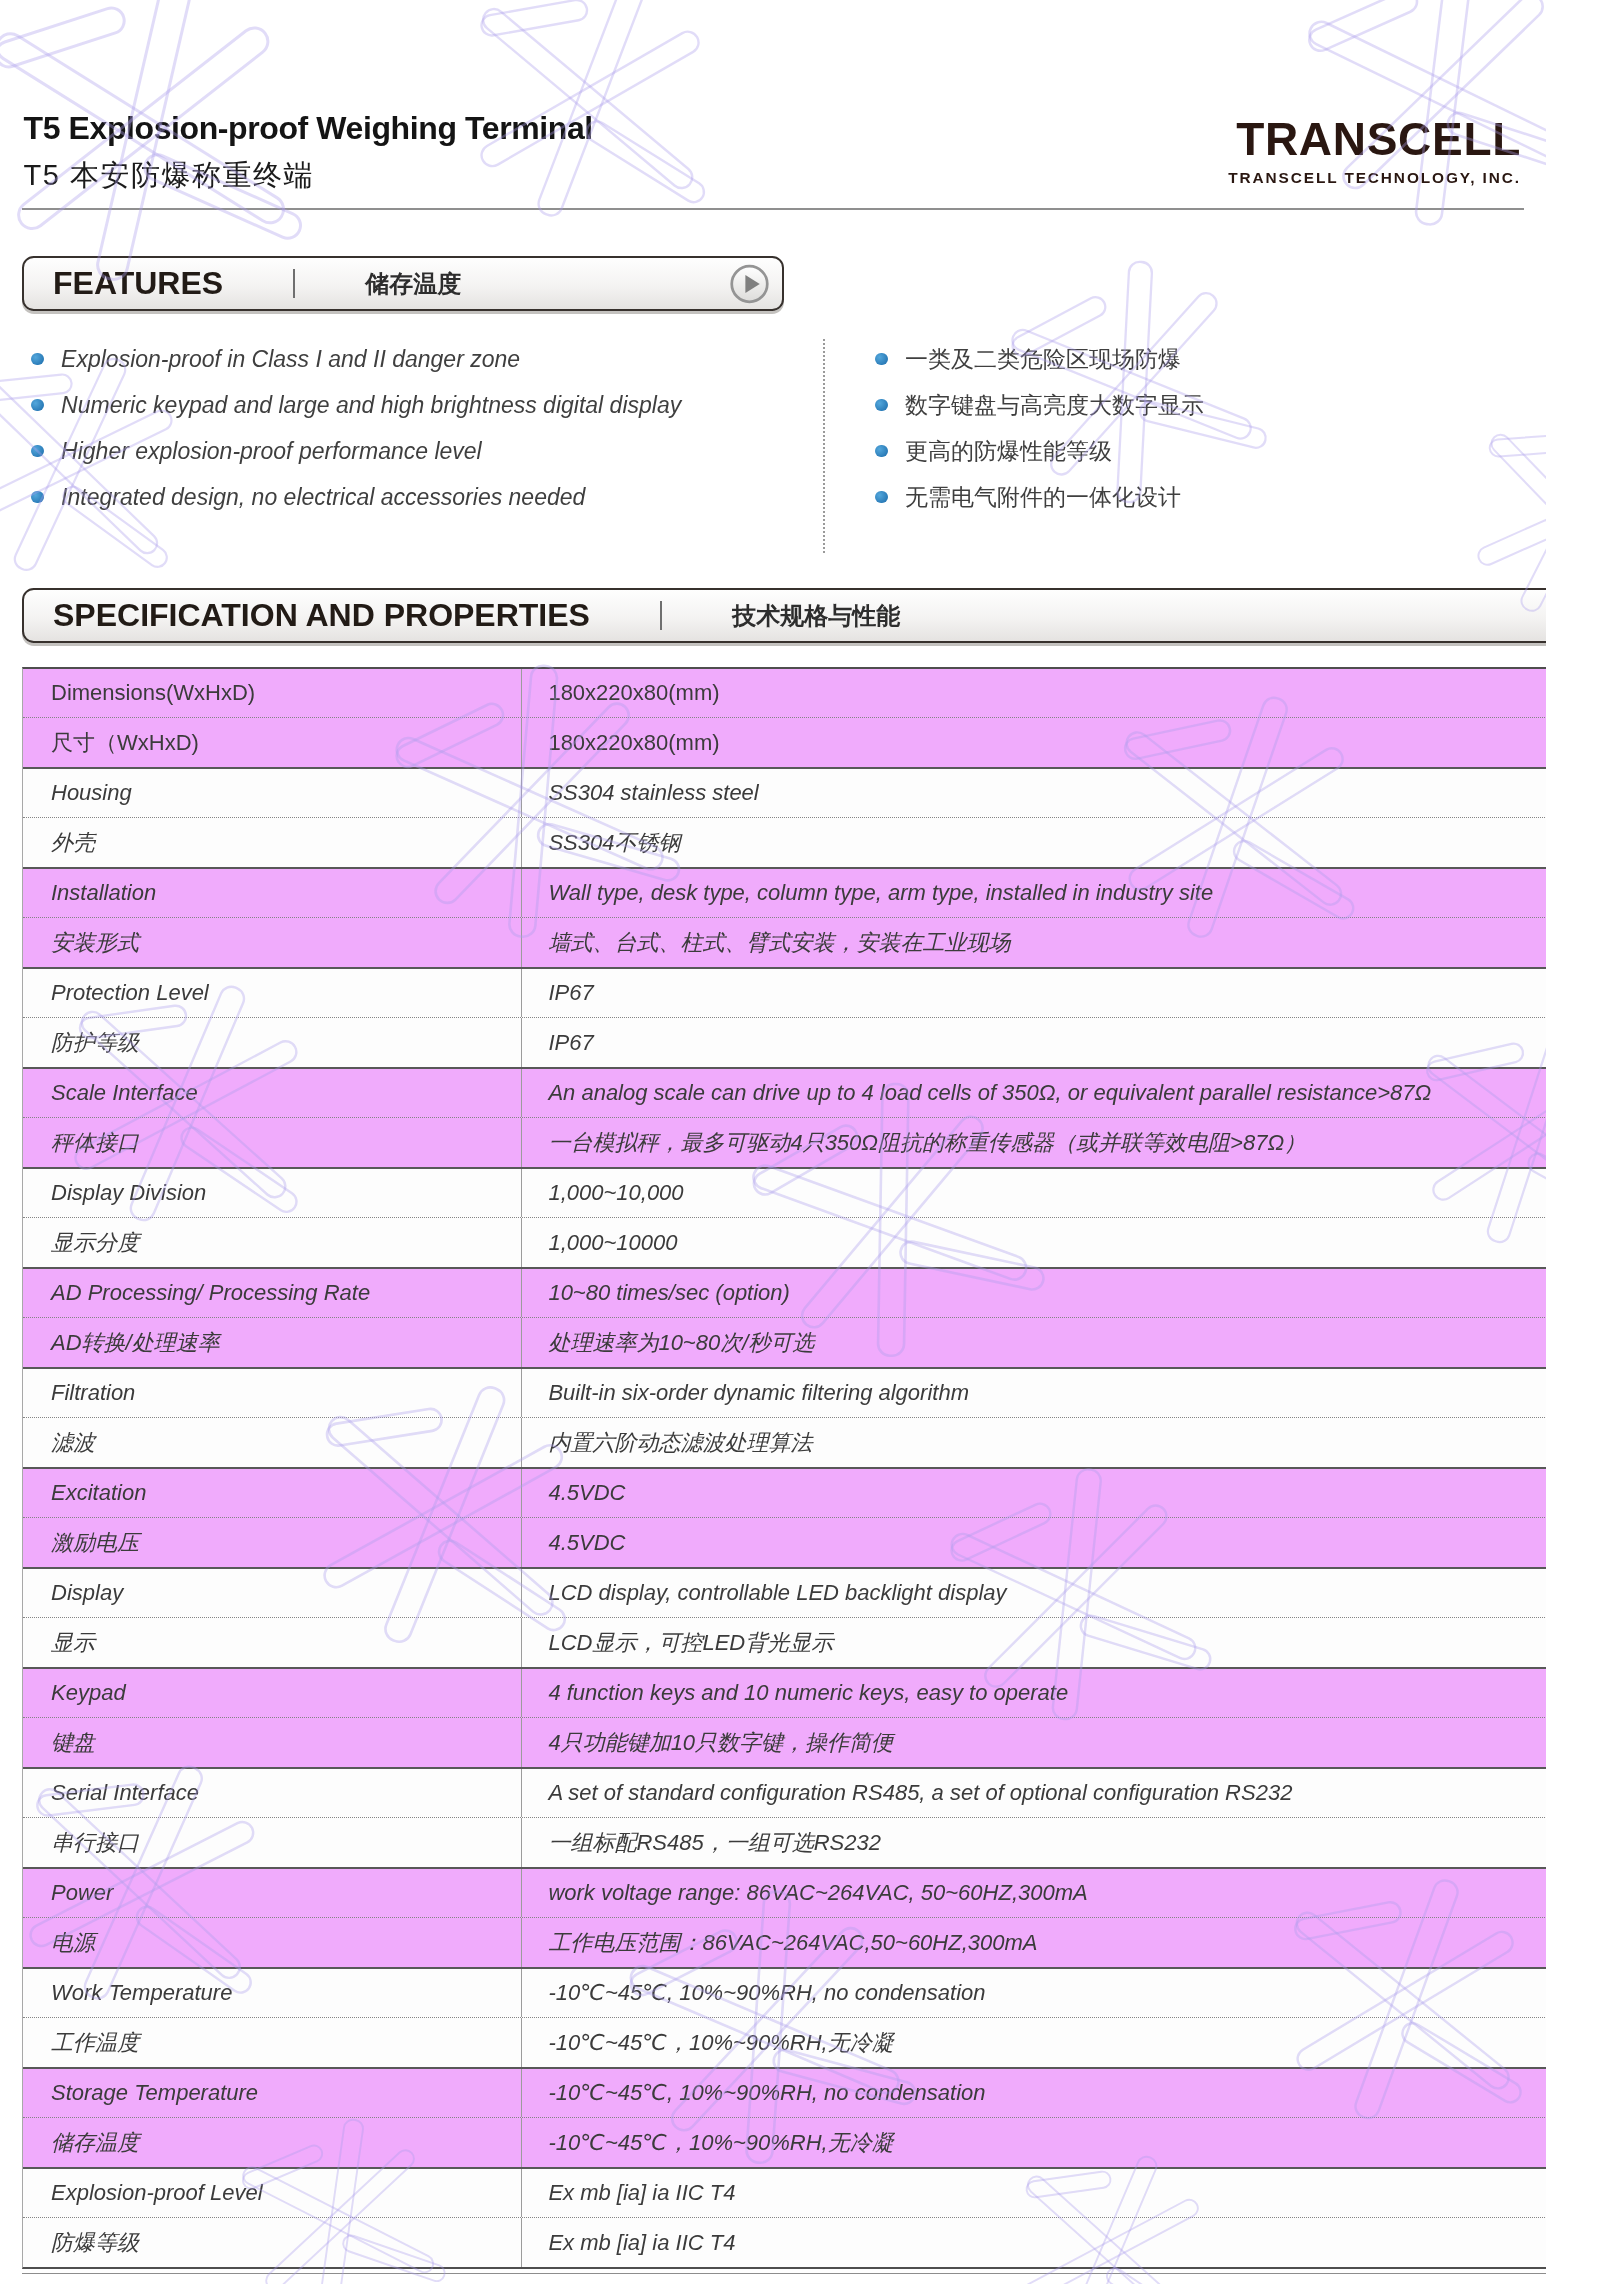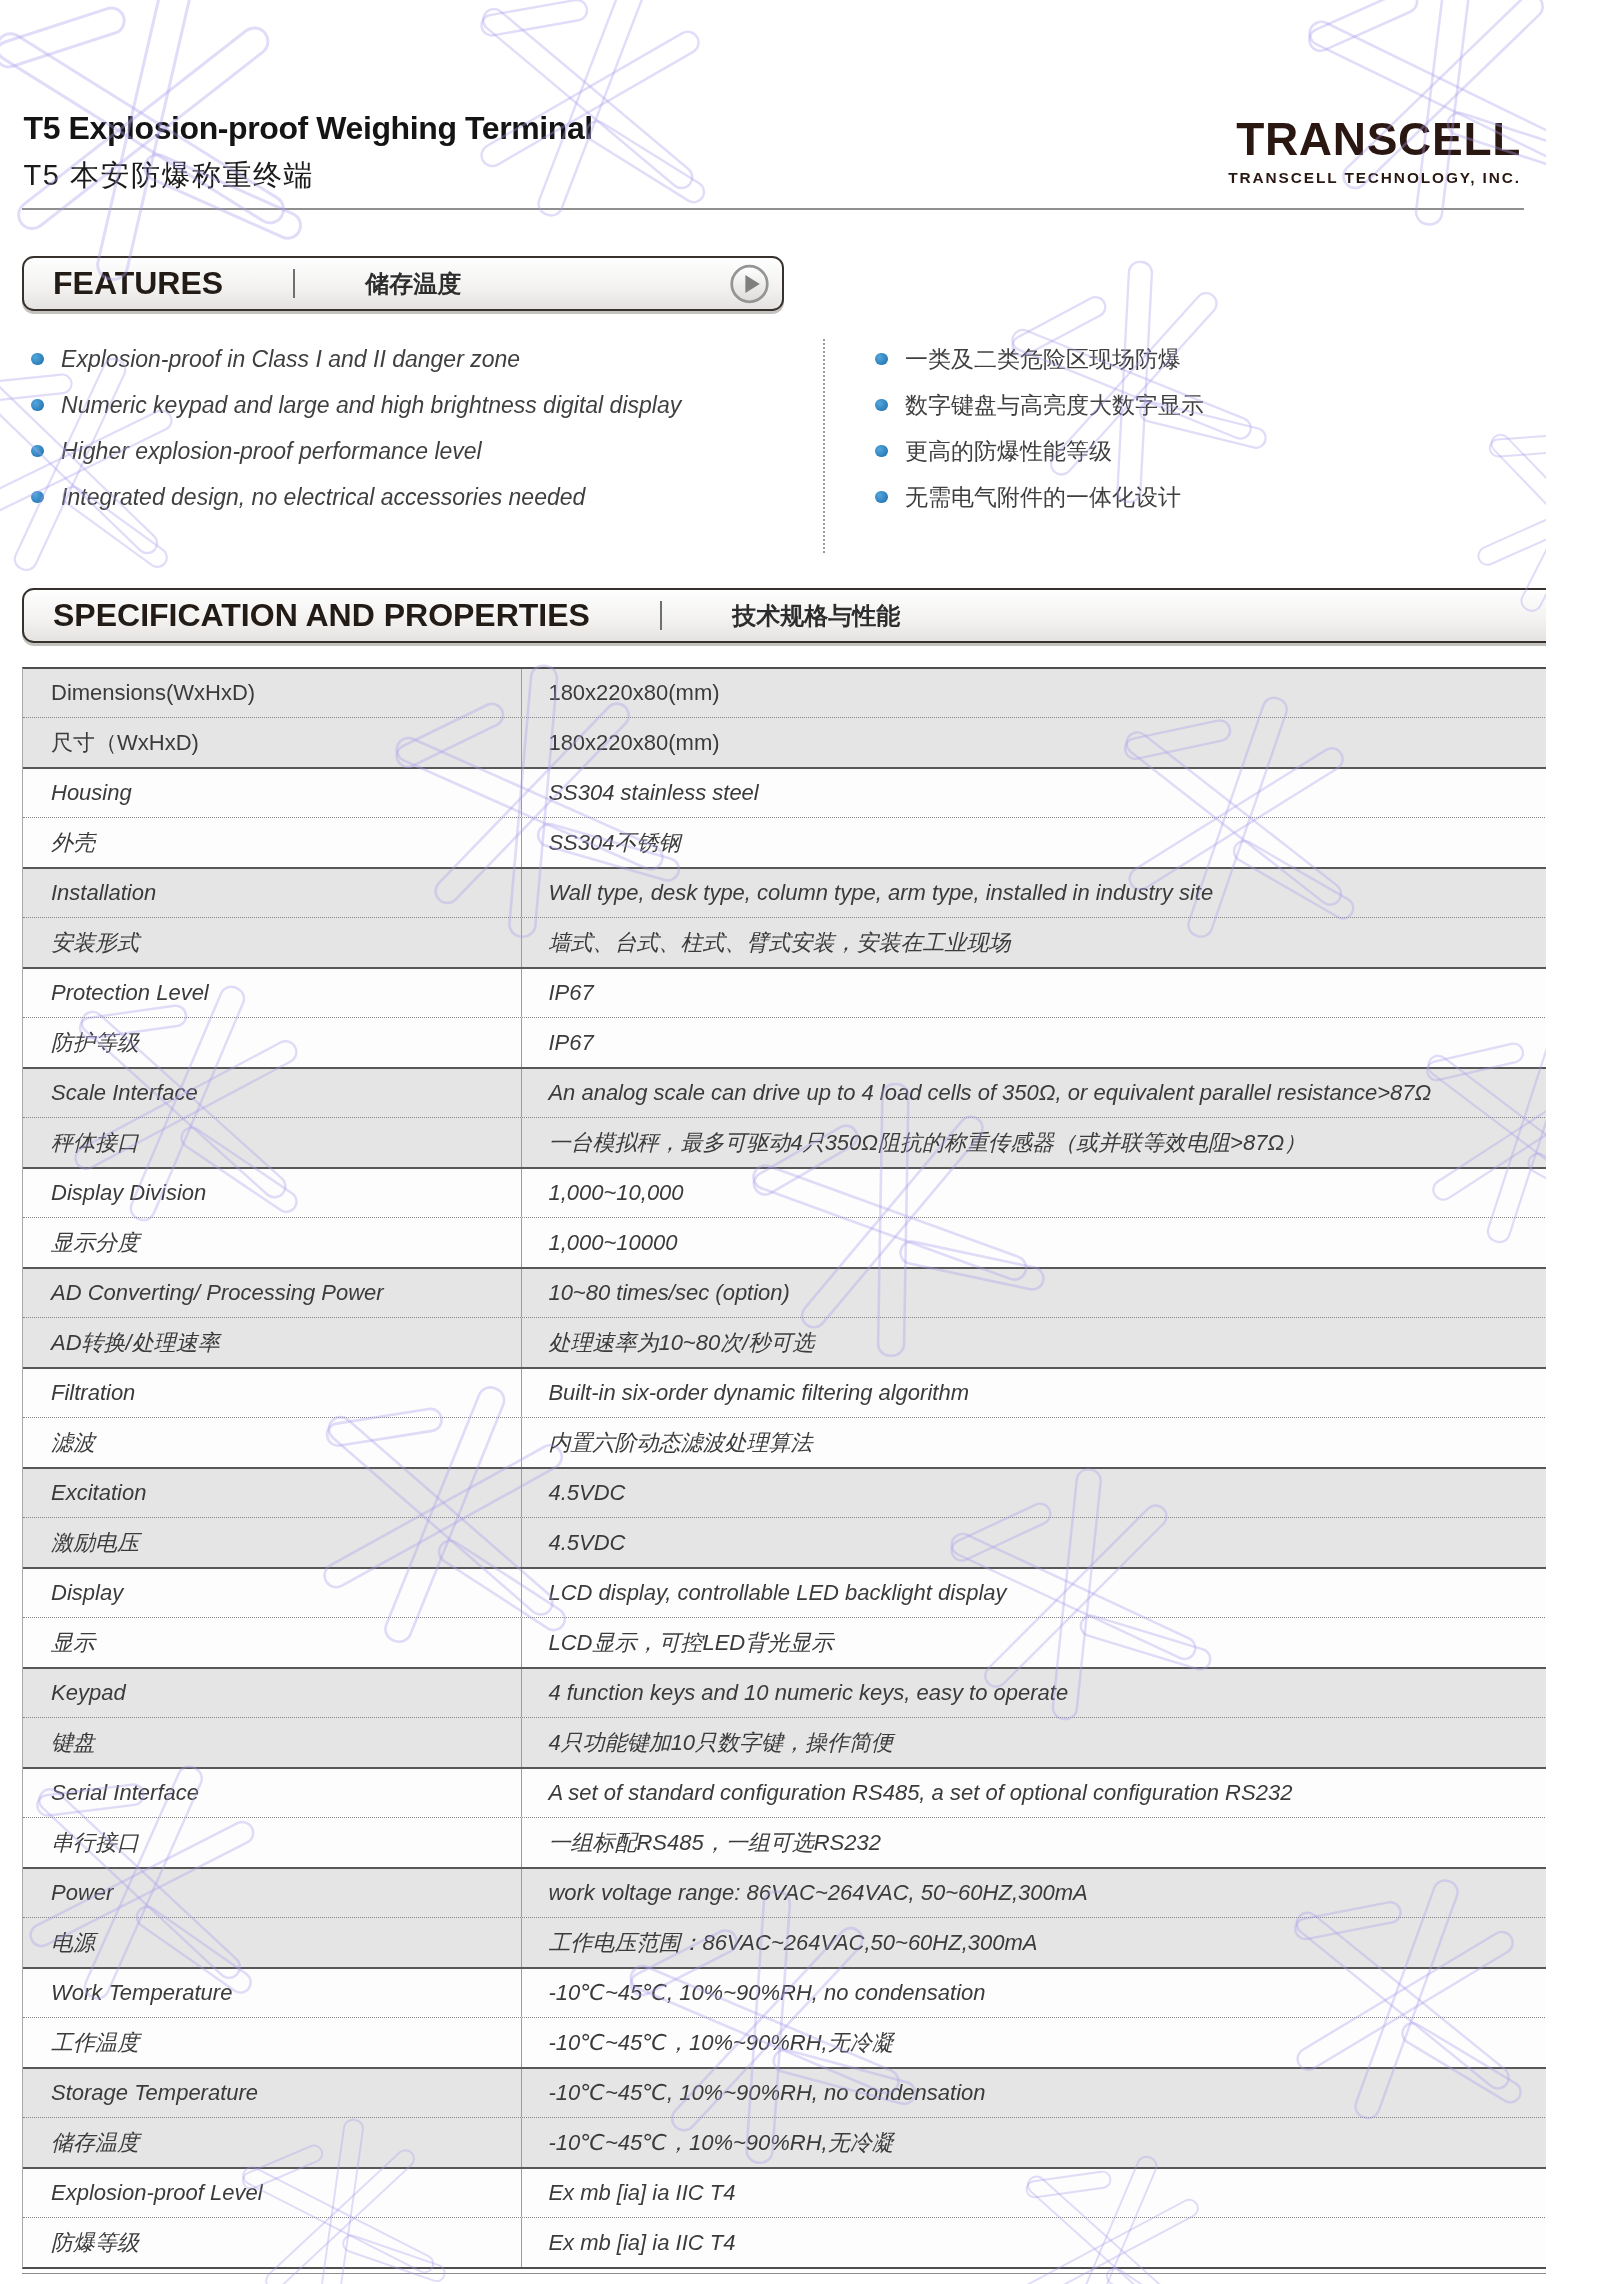--- a/index.html
+++ b/index.html
@@ -34,21 +34,21 @@
   .dot{width:12.5px;height:12.5px;border-radius:50%;flex:none;margin-right:17.6px;
        background:radial-gradient(circle at 35% 35%,#53a7dc,#1a6aa9);}
   .feat-divider{position:absolute;left:823px;top:339px;height:214px;border-left:2.2px dotted #9a9a9a;}
 
   
   #spec-table{position:absolute;left:22px;top:667px;width:1578px;
               border-top:2.2px solid #4e4e4e;border-bottom:2.2px solid #4e4e4e;
               border-left:0.7px solid #a8a8a8;border-right:0.7px solid #a8a8a8;box-sizing:border-box;}
   #spec-table::after{content:"";position:absolute;left:-0.7px;right:-0.7px;bottom:-7.3px;height:1.5px;background:#8d8d8d;}
   .pair{background:#fdfdfd;}
-  .pair.shaded{background:#e5e5e5;}
+  .pair.shaded{background:#f0abfc;}
   .pair + .pair{border-top:2.2px solid #585858;font-style:italic;}
   .subrow{display:flex;height:49px;box-sizing:border-box;}
   .subrow.en-row{border-bottom:1.5px dotted #858585;}
   .cell-l{width:499px;flex:none;display:flex;align-items:center;padding-left:28px;
           border-right:1.5px solid #9c9c9c;box-sizing:border-box;font-size:22px;color:#3b3b3b;white-space:nowrap;}
   .cell-r{flex:1;display:flex;align-items:center;padding-left:26.4px;font-size:22px;color:#3b3b3b;white-space:nowrap;overflow:hidden;}
 
   
   .wm-layer{position:absolute;inset:0;z-index:50;pointer-events:none;}
   .wm{position:absolute;width:235px;height:235px;}
@@ -215,21 +215,21 @@
           <div class="cell-r">1,000~10,000</div>
         </div>
         <div class="subrow cn-row">
           <div class="cell-l">显示分度</div>
           <div class="cell-r">1,000~10000</div>
         </div>
       </div>
 
       <div class="pair shaded">
         <div class="subrow en-row">
-          <div class="cell-l">AD Converting/ Processing Power</div>
+          <div class="cell-l">AD Processing/ Processing Rate</div>
           <div class="cell-r">10~80 times/sec (option)</div>
         </div>
         <div class="subrow cn-row">
           <div class="cell-l">AD转换/处理速率</div>
           <div class="cell-r">处理速率为10~80次/秒可选</div>
         </div>
       </div>
 
       <div class="pair">
         <div class="subrow en-row">

